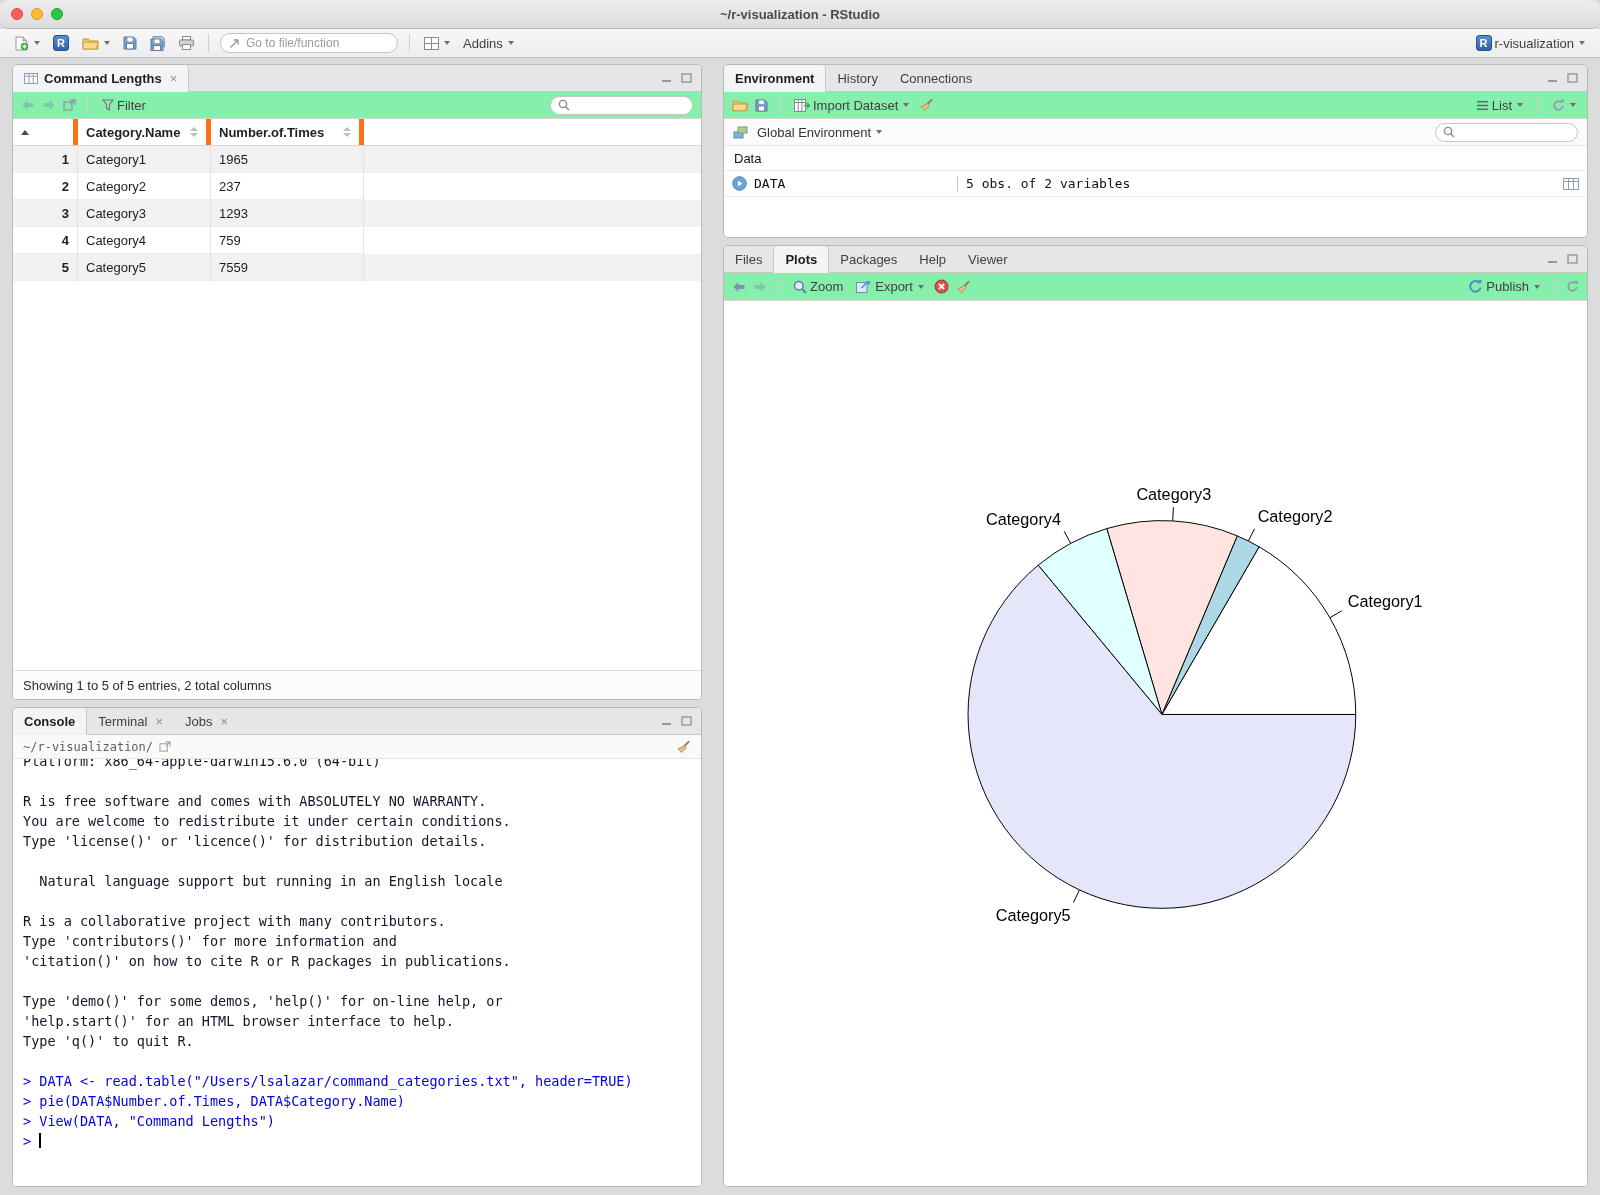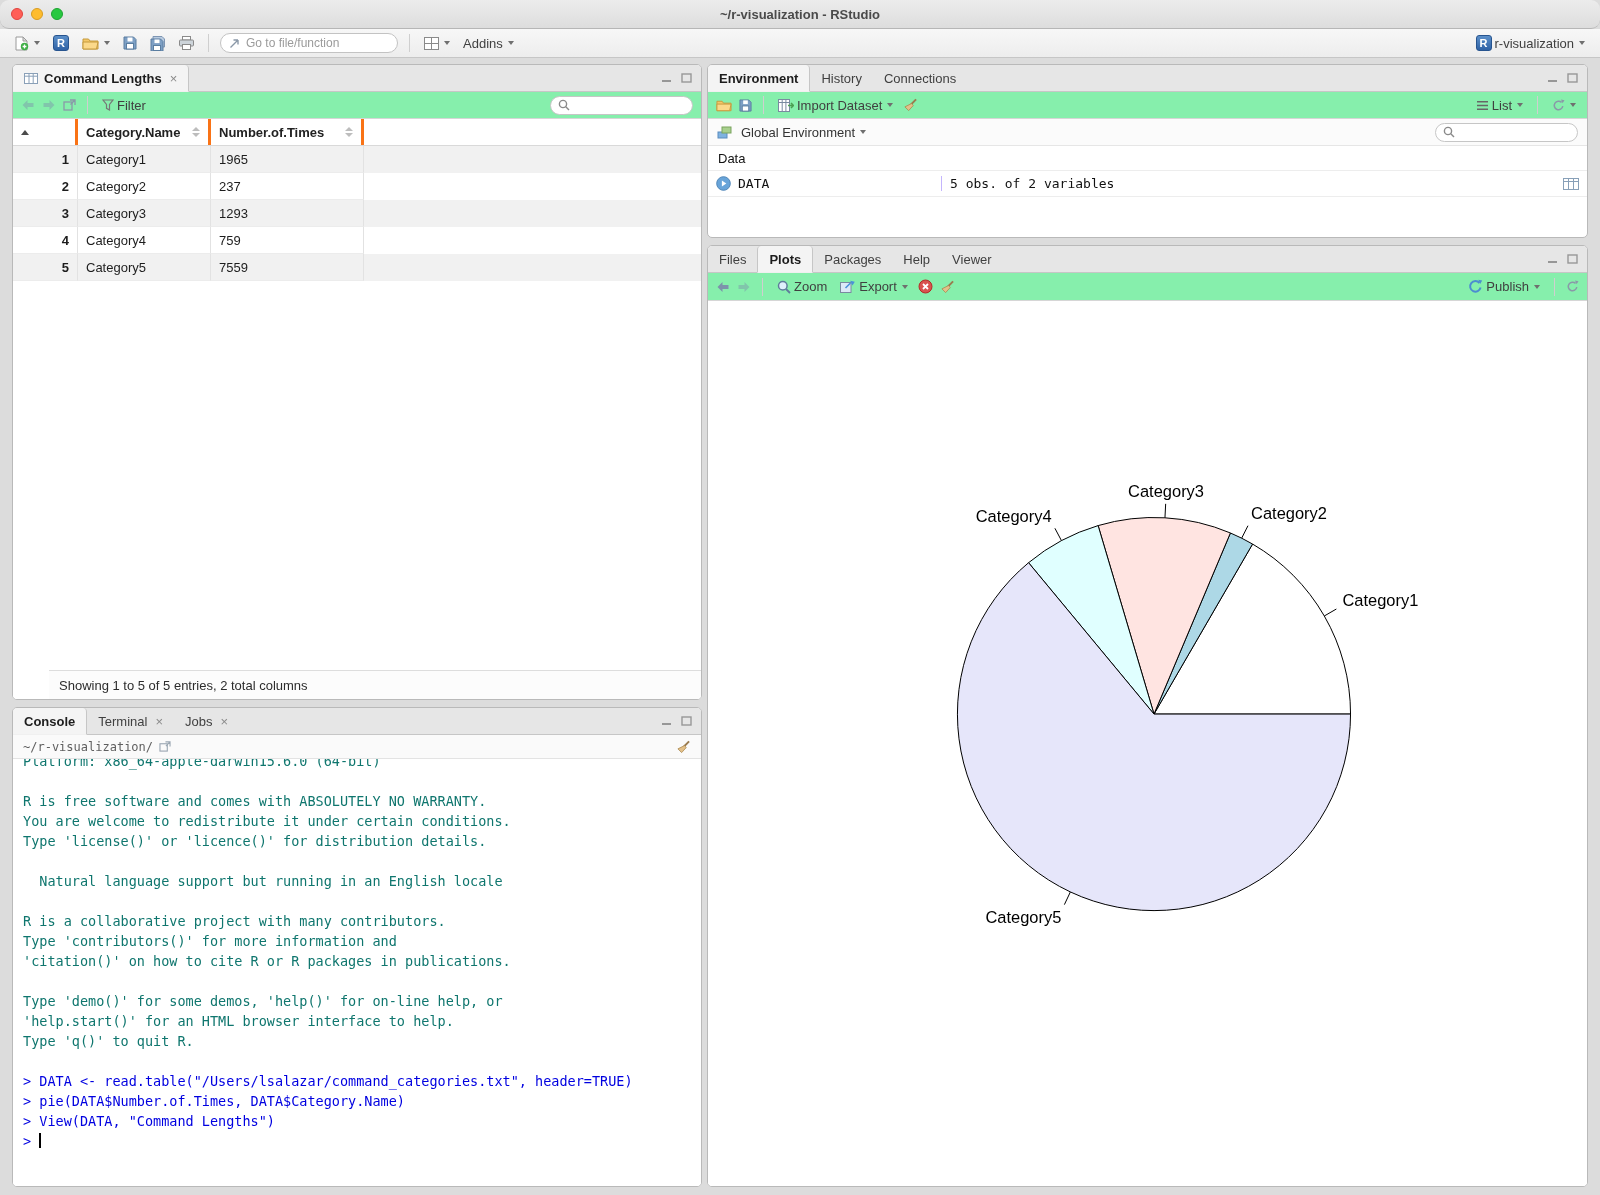--- a/index.html
+++ b/index.html
@@ -43,21 +43,21 @@
   }
   .goto-box input { border:none; outline:none; width:100%; font-size:12px; color:#444; background:transparent; font-family:"Liberation Sans",sans-serif; }
   .goto-box input::placeholder { color:#9b9b9b; }
   .rlogo {
     width:16px; height:16px; border-radius:3px; background:linear-gradient(#5b8fc9,#2f62a5);
     color:#fff; font-size:11px; font-weight:bold; display:inline-flex; align-items:center; justify-content:center;
     border:1px solid #27548f;
   }
 
   
-  .workspace { flex:1; min-height:0; display:flex; gap:5px; padding:6px 12px 8px 12px; background:#dcdcdc; }
+  .workspace { flex:1; min-height:0; display:flex; gap:21px; padding:6px 12px 8px 12px; background:#dcdcdc; }
   .col { display:flex; flex-direction:column; gap:7px; min-width:0; }
   .col.left  { width:690px; flex:0 0 690px; }
   .col.right { flex:1; }
   .pane {
     background:#fff; border:1px solid #b9b9b9; border-radius:5px;
     display:flex; flex-direction:column; overflow:hidden;
   }
   .grow { flex:1; min-height:0; }
 
   .tabbar {
@@ -86,52 +86,52 @@
   }
   .search-pill {
     display:flex; align-items:center; gap:5px; height:19px; border:1px solid #c6c6c6;
     border-radius:10px; background:#fff; padding:0 7px;
   }
   .search-pill input { border:none; outline:none; width:110px; font-size:12px; background:transparent; font-family:"Liberation Sans",sans-serif; }
 
   
   .grid-wrap { display:flex; flex-direction:column; flex:1; min-height:0; background:#fff; }
   .grid-head { display:flex; height:27px; flex:0 0 27px; border-bottom:1px solid #d9d9d9; background:#fff; font-size:13px; font-weight:bold; color:#222; }
-  .hc { display:flex; align-items:center; padding:0 8px; border-right:3px solid #f97316; height:100%; }
+  .hc { display:flex; align-items:center; padding:0 8px; border-right:5px solid #f97316; height:100%; }
   .hc.rownum { width:65px; justify-content:flex-end; }
   .hc.name   { width:133px; }
   .hc.times  { width:153px; }
   .sortpair { margin-left:auto; display:flex; flex-direction:column; gap:2px; padding-left:6px; }
   .sortpair .up   { width:0;height:0;border-left:4px solid transparent;border-right:4px solid transparent;border-bottom:4px solid #bdbdbd; }
   .sortpair .down { width:0;height:0;border-left:4px solid transparent;border-right:4px solid transparent;border-top:4px solid #bdbdbd; }
   .sort-asc { width:0;height:0;border-left:4px solid transparent;border-right:4px solid transparent;border-bottom:5px solid #4b4b4b; margin-right:auto; }
   .grid-body { }
   .tr { display:flex; height:27px; font-size:13px; color:#1d1d1d; }
   .tr:nth-child(odd) { background:#f1f1f1; }
   .tr:nth-child(even) { background:#ffffff; }
   .td { display:flex; align-items:center; padding:0 8px; border-right:1px solid #e2e2e2; border-bottom:1px solid #ececec; height:100%; }
   .td.rownum { width:65px; justify-content:flex-end; font-weight:bold; }
   .td.name   { width:133px; }
   .td.times  { width:153px;text-align:right; }
   .grid-footer {
     margin-top:auto; border-top:1px solid #dddddd; height:29px; flex:0 0 29px;
-    display:flex; align-items:center; padding:0 10px; font-size:13px; color:#2c2c2c; background:#fcfcfc;margin-left:36px;
+    display:flex; align-items:center; padding:0 10px; font-size:13px; color:#2c2c2c; background:#fcfcfc;
   }
 
   
   .pathbar {
     height:24px; flex:0 0 24px; background:#fafafa; border-bottom:1px solid #e3e3e3;
     display:flex; align-items:center; gap:6px; padding:0 10px;
     font-family:"DejaVu Sans Mono", monospace; font-size:12px; color:#5f5f5f;
   }
   .console-out { flex:1; min-height:0; overflow:hidden; padding:0 10px; background:#fff; }
   .console-inner { margin-top:-8px; }
   .cline {
     font-family:"DejaVu Sans Mono", monospace; font-size:13.5px; line-height:20px;
-    min-height:20px; white-space:pre; color:#0f766e;
+    min-height:20px; white-space:pre; color:#0f172a;
   }
   .cline.in, .cline.prompt { color:var(--console-input-color, #0000cc); }
   .cursor { display:inline-block; width:2px; height:15px; background:#000; vertical-align:-2px; }
 
   
   .envscope {
     height:27px; flex:0 0 27px; background:#fbfbfb; border-bottom:1px solid #e6e6e6;
     display:flex; align-items:center; gap:6px; padding:0 9px; font-size:13px; color:#333;
   }
   .section-label { height:24px; flex:0 0 24px; display:flex; align-items:center; padding:0 10px; font-size:13px; color:#111; background:#fff; }

